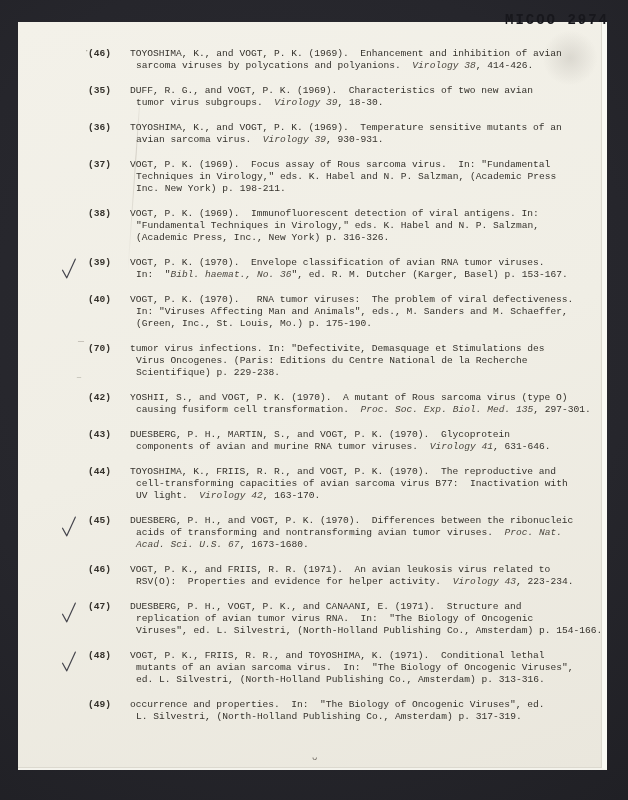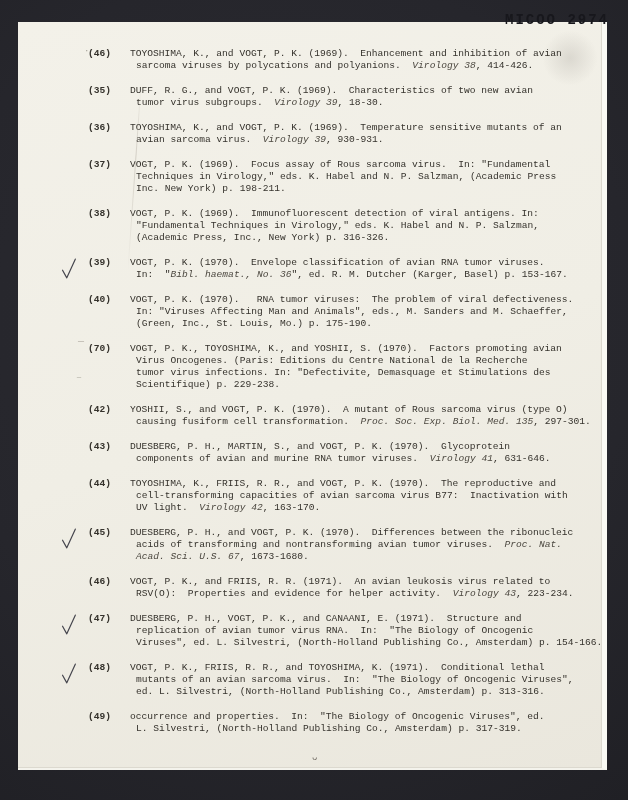--- a/index.html
+++ b/index.html
@@ -116,23 +116,22 @@
         <span class="num">(40)</span>
         <div class="body">
           <div class="ln"><span>VOGT, P. K. (1970).   RNA tumor viruses:  The problem of viral defectiveness.</span></div>
           <div class="ln"><span>In: "Viruses Affecting Man and Animals", eds., M. Sanders and M. Schaeffer,</span></div>
           <div class="ln"><span>(Green, Inc., St. Louis, Mo.) p. 175-190.</span></div>
         </div>
       </div>
       <div class="entry">
         <span class="num">(70)</span>
         <div class="body">
-          <div class="ln"><span>VOGT, P. K., TOYOSHIMA, K., and YOSHII, S. (1970).  Factors promoting avian</span></div>
+          <div class="ln"><span>tumor virus infections. In: "Defectivite, Demasquage et Stimulations des</span></div>
           <div class="ln"><span>Virus Oncogenes. (Paris: Editions du Centre National de la Recherche</span></div>
-          <div class="ln"><span>tumor virus infections. In: "Defectivite, Demasquage et Stimulations des</span></div>
           <div class="ln"><span>Scientifique) p. 229-238.</span></div>
         </div>
       </div>
       <div class="entry">
         <span class="num">(42)</span>
         <div class="body">
           <div class="ln"><span>YOSHII, S., and VOGT, P. K. (1970).  A mutant of Rous sarcoma virus (type O)</span></div>
           <div class="ln"><span>causing fusiform cell transformation.  </span><span class="it">Proc. Soc. Exp. Biol. Med. 135</span><span>, 297-301.</span></div>
         </div>
       </div>

